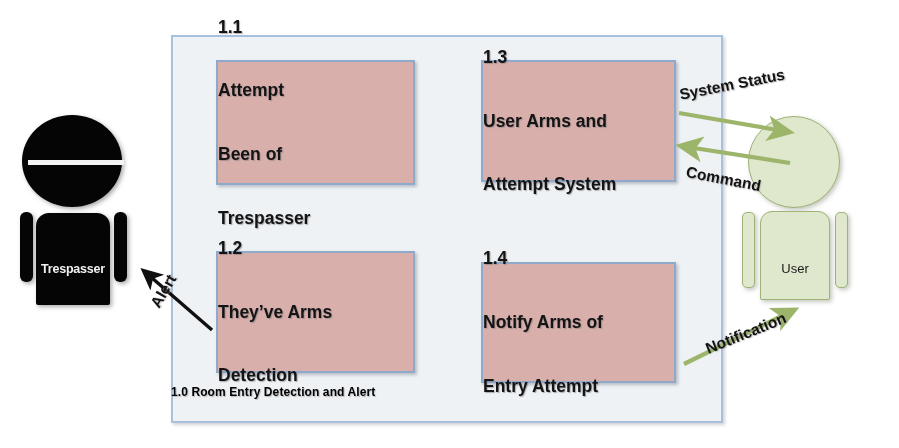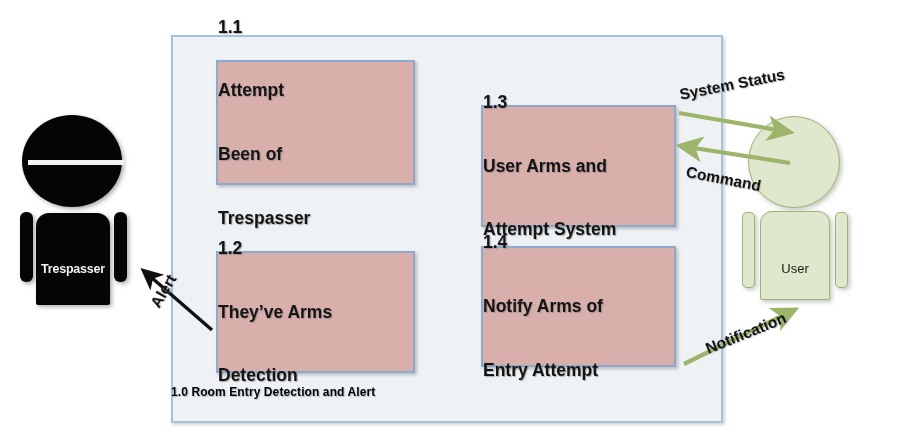--- a/index.html
+++ b/index.html
@@ -58,23 +58,23 @@
     font-size: 17.5px;
     font-weight: bold;
     line-height: 1.3;
     text-shadow: 1px 1px 1px rgba(130,125,125,0.6);
     gap: 41px;
   }
   .process-box .pnum { display: block; }
   .process-box .ptext { display: block; }
 
   #box-1-1 { left: 216px; top: 60px;  width: 199px; height: 125px; }
-  #box-1-3 { left: 481px; top: 60px;  width: 195px; height: 122px; margin-top: 45px; }
+  #box-1-3 { left: 481px; top: 60px;  width: 195px; height: 122px; }
   #box-1-2 { left: 216px; top: 251px; width: 199px; height: 122px; }
-  #box-1-4 { left: 481px; top: 246px; width: 195px; height: 121px; }
+  #box-1-4 { left: 481px; top: 262px; width: 195px; height: 121px; }
 
   
   .actor { position: absolute; }
 
   .actor-head {
     position: absolute;
     border-radius: 50%;
   }
   .actor-body {
     position: absolute;

